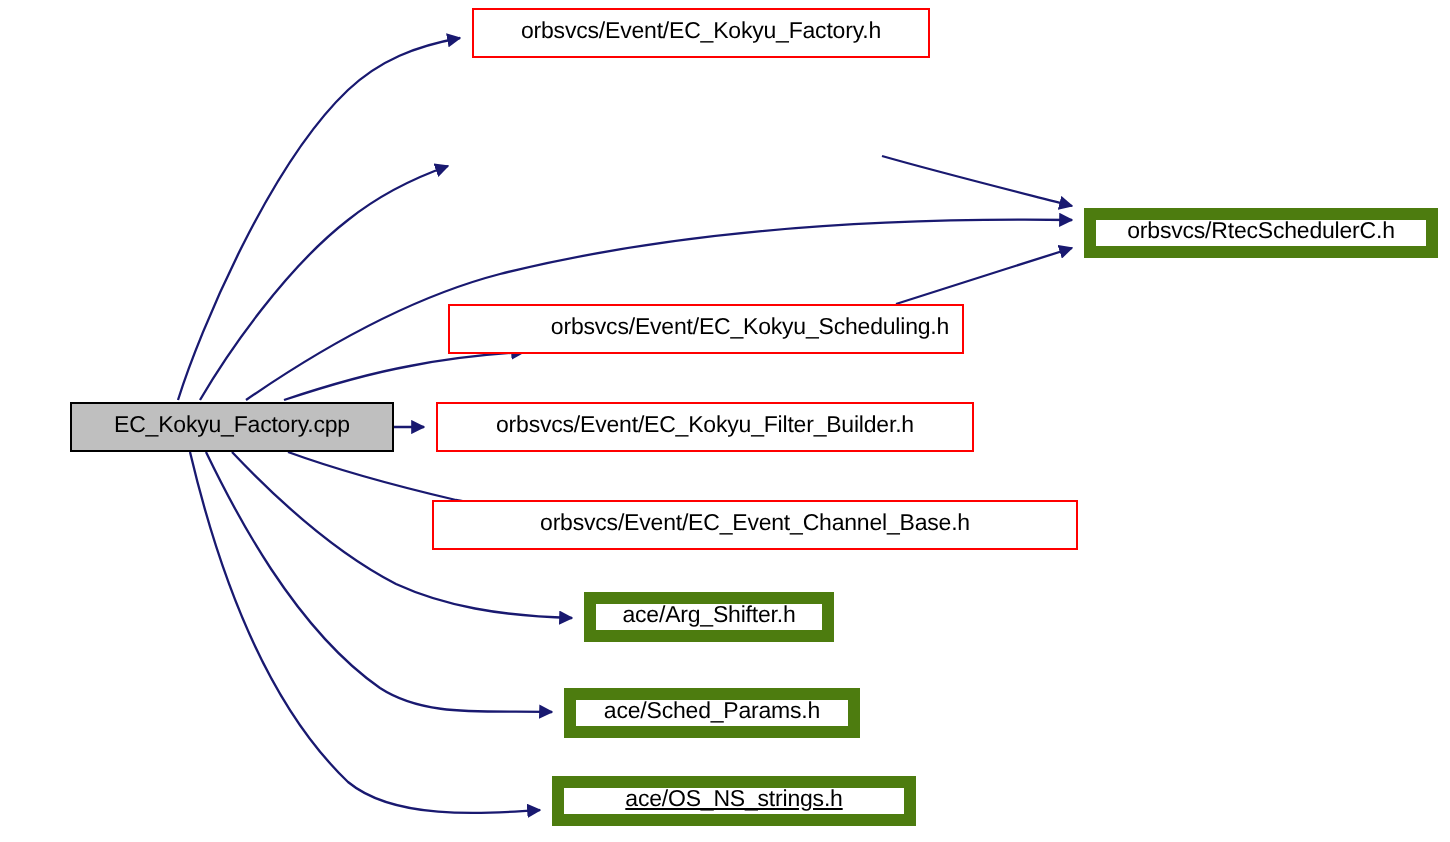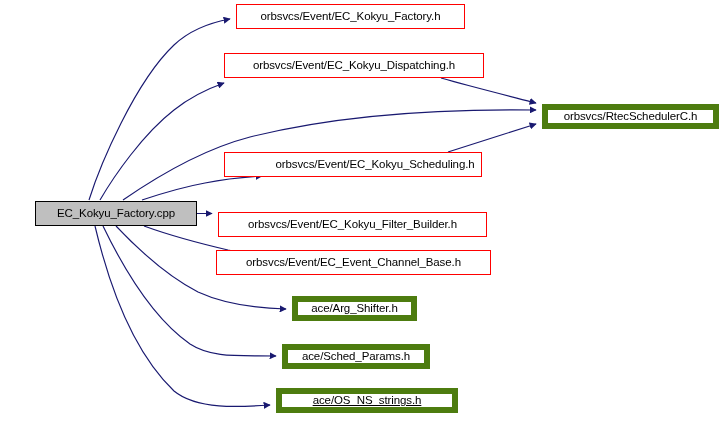--- a/index.html
+++ b/index.html
@@ -92,37 +92,34 @@
   </svg>
 
   <div class="node root" style="left:7px; top:201px; width:162px; height:25px;margin-left:28px;">
     <span class="node-label">EC_Kokyu_Factory.cpp</span>
   </div>
 
   <div class="node hdr-red" style="left:236px; top:4px; width:229px; height:25px;">
     <span class="node-label">orbsvcs/Event/EC_Kokyu_Factory.h</span>
   </div>
 
-  <div class="node hdr-red" style="left:224px; top:53px; width:260px; height:25px;">
-    <span class="node-label">orbsvcs/Event/EC_Kokyu_Dispatching.h</span>
-  </div>
 
   <div class="node hdr-gray" style="left:542px; top:104px; width:177px; height:25px;">
     <span class="node-label">orbsvcs/RtecSchedulerC.h</span>
   </div>
 
   <div class="node hdr-red" style="left:224px; top:152px; width:258px; height:25px;padding-left:44px;">
     <span class="node-label">orbsvcs/Event/EC_Kokyu_Scheduling.h</span>
   </div>
 
-  <div class="node hdr-red" style="left:218px; top:201px; width:269px; height:25px;margin-top:11px;">
+  <div class="node hdr-red" style="left:218px; top:201px; width:269px; height:25px;">
     <span class="node-label">orbsvcs/Event/EC_Kokyu_Filter_Builder.h</span>
   </div>
 
-  <div class="node hdr-red" style="left:216px; top:250px; width:275px; height:25px;">
+  <div class="node hdr-red" style="left:216px; top:250px; width:323px; height:25px;">
     <span class="node-label">orbsvcs/Event/EC_Event_Channel_Base.h</span>
   </div>
 
   <div class="node hdr-gray" style="left:282px; top:344px; width:148px; height:25px;">
     <span class="node-label">ace/Sched_Params.h</span>
   </div>
 
   <div class="node hdr-gray" style="left:292px; top:296px; width:125px; height:25px;">
     <span class="node-label">ace/Arg_Shifter.h</span>
   </div>

